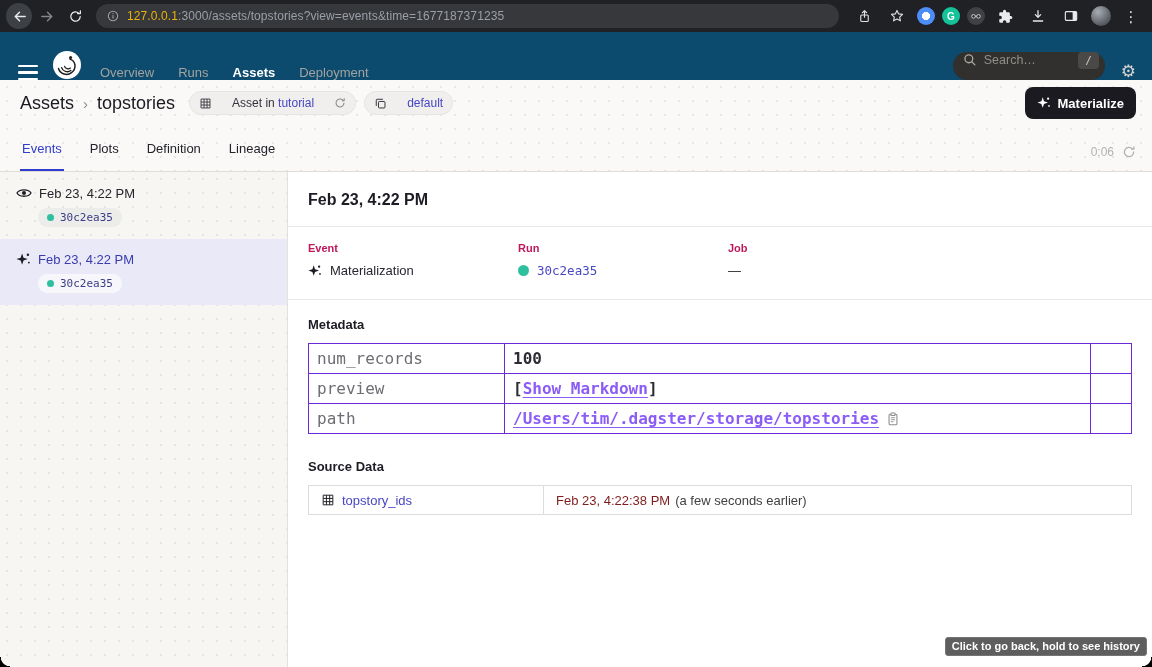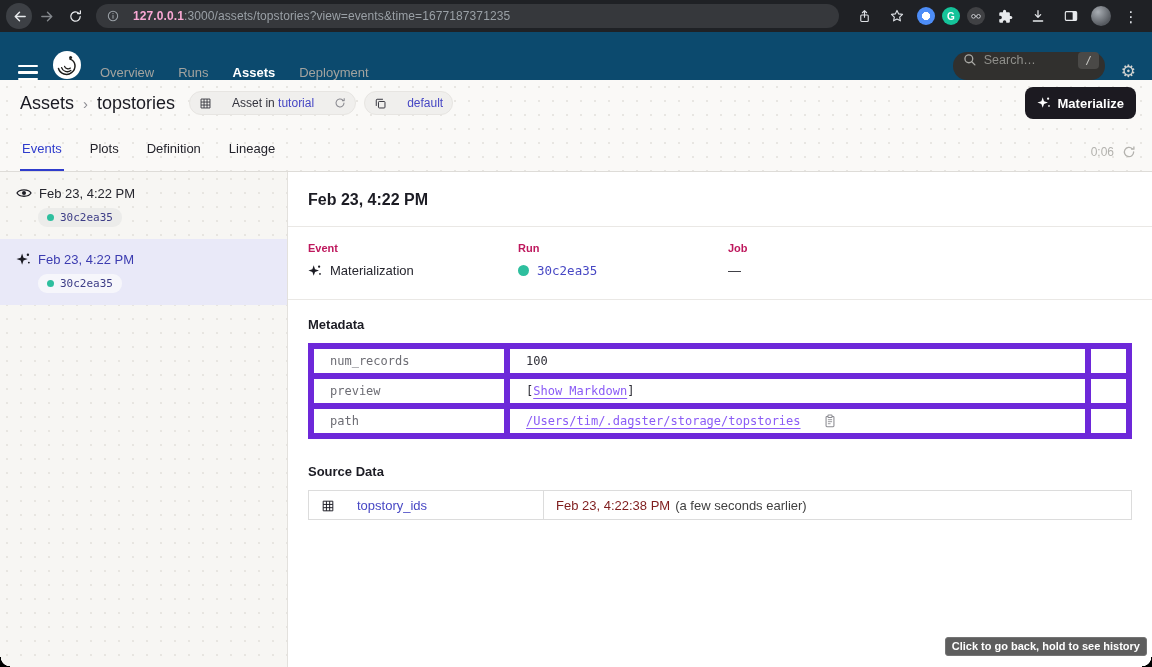--- a/index.html
+++ b/index.html
@@ -6,21 +6,21 @@
   html,body { width:1152px; height:667px; }
   body { font-family:"Liberation Sans","DejaVu Sans",sans-serif; background:#fff; overflow:hidden; }
   .screen { position:relative; width:1152px; height:667px; overflow:hidden; background:#fff; }
 
   
   .chrome-bar { height:32px; background:#1f2125; display:flex; align-items:center; padding:0 8px 0 6px; gap:2px; }
   .chrome-btn { width:26px; height:26px; border-radius:50%; display:flex; align-items:center; justify-content:center; flex:0 0 auto; }
   .chrome-btn.hovered { background:#3d4045; }
   .omnibox { flex:1; height:24px; background:#36383c; border-radius:12px; display:flex; align-items:center; padding:0 10px; margin:0 10px 0 6px; overflow:hidden; white-space:nowrap; }
   .omnibox .url { font-size:12px; margin-left:7px; letter-spacing:.1px; }
-  .url-host { color:#f9a8d4; font-weight:700;margin-left:6px; }
+  .url-host { color:#eab308; font-weight:400; }
   .url-rest { color:#9aa0a6; }
   .chrome-right { display:flex; align-items:center; gap:7px; flex:0 0 auto; }
   .ext-badge { width:18px; height:18px; border-radius:50%; display:flex; align-items:center; justify-content:center; font-size:10px; font-weight:700; color:#fff; }
   .ext-blue { background:radial-gradient(circle at 50% 50%, #fff 30%, #4d8df7 34%); }
   .ext-green { background:#15c39a; }
   .glyph { color:#dee1e6; font-size:15px; line-height:1; }
   .avatar { width:20px; height:20px; border-radius:50%; background:radial-gradient(circle at 35% 30%, #a8adb3, #565a60 70%); }
 
   
   .dag-nav { height:48px; background:#0c4a6e; display:flex; align-items:flex-end; padding:0 16px 0 18px; }
@@ -70,26 +70,26 @@
   .hdivider { border-top:1px solid #eae8e5; }
   .info-cols { display:flex; padding:15px 20px 21px; }
   .info-col { width:210px; }
   .info-label { font-size:11px; font-weight:700; color:#be185d; margin-bottom:9px; }
   .info-value { display:flex; align-items:center; gap:8px; font-size:13px; color:#26262e; }
   .run-link { font-family:"DejaVu Sans Mono","Liberation Mono",monospace; font-size:12.5px; color:#4747c4; cursor:pointer; }
 
   .section { padding:17px 20px 8px; }
   .section-h { font-size:13px; font-weight:700; color:#1c1c24; margin-bottom:11px; }
   table.meta { width:100%; border-collapse:collapse; background:#fff; }
-  table.meta td { border:6px solid #6d28d9; font-size:12px; padding:0 16px; height:30px; vertical-align:middle; }
+  table.meta td { border:1px solid #6d28d9; font-size:16px; padding:0 8px; height:30px; vertical-align:middle; }
   td.k { width:196px; font-family:"DejaVu Sans Mono","Liberation Mono",monospace; color:#6d6d74; }
-  td.v { font-family:"DejaVu Sans Mono","Liberation Mono",monospace; color:#2c2c35; }
+  td.v { font-family:"DejaVu Sans Mono","Liberation Mono",monospace; color:#2c2c35;font-weight:bold; }
   td.actions { width:41px; }
   .mono-link { text-decoration:underline; text-underline-offset:2.5px; cursor:pointer; color:#8b5cf6; }
-  .v-flex { display:flex; align-items:flex-end; gap:22px; }
+  .v-flex { display:flex; align-items:center; gap:7px; }
 
   table.src { width:100%; border-collapse:collapse; background:#fff; }
   table.src td { border:1px solid #dcdcdc; font-size:13px; padding:0 12px; height:29px; vertical-align:middle; }
   td.src-asset { width:235px;border-radius:8px; }
   .asset-link { color:#4747c4; cursor:pointer; }
   .ts-link { color:#7f1d1d; cursor:pointer; }
   .ts-note { color:#404040; margin-left:5px; }
 
   
   .back-tooltip { position:absolute; right:5px; bottom:11px; background:#5e5e5e; border:1px solid #747474; color:#fff; font-size:11px; font-weight:700; padding:2px 6px 3px; border-radius:3px; white-space:nowrap; }

